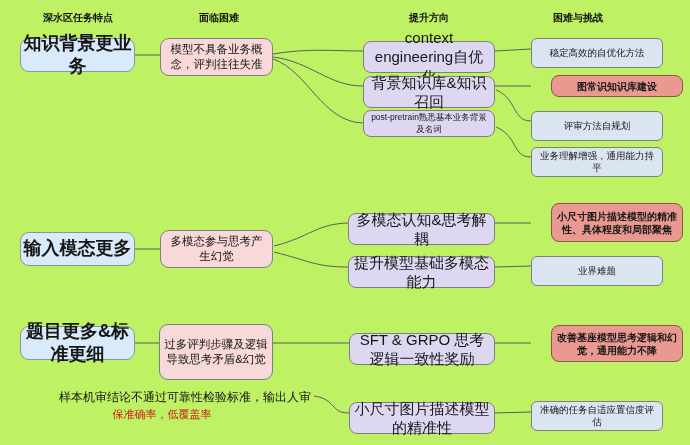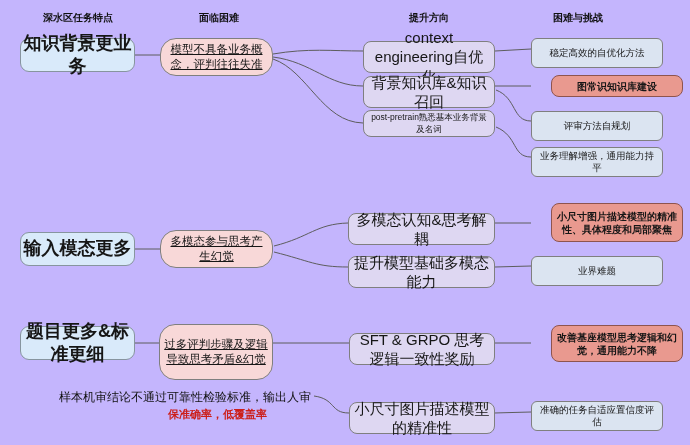--- a/index.html
+++ b/index.html
@@ -1,52 +1,52 @@
 <!DOCTYPE html>
 <html style="--feature_fill: #d9eafa; --difficulty_fill: #f8d8d8; --direction_fill: #ded7f2; --challenge_fill: #dbe4f1; --hot_fill: #e9998f; --accent_red: #cc1f1a;"><head>
 <meta charset="utf-8">
 <style>
   html,body{margin:0;padding:0;background:#fff;}
   .canvas{
-    position:relative;width:690px;height:445px;background:#c4b5fd;overflow:hidden;
+    position:relative;width:690px;height:445px;background:#bef264;overflow:hidden;
     font-family:"Liberation Sans","DejaVu Sans",sans-serif;color:#161616;
   }
   .connectors{position:absolute;left:0;top:0;width:690px;height:445px;}
   .connectors path{fill:none;stroke:#5d5d5d;stroke-width:1;}
   .hdr{
     position:absolute;transform:translateX(-50%);font-size:10px;font-weight:bold;
     white-space:nowrap;color:#111;
   }
   .node{
     position:absolute;box-sizing:border-box;display:flex;align-items:center;justify-content:center;
     text-align:center;border:1px solid #7f7f7f;line-height:1.3;background:#fff;
   }
   .feature{
     background:var(--feature_fill,#d9eafa);border-radius:9px;font-weight:bold;font-size:18px;
     border-color:#87959f;
   }
   .difficulty{
-    background:var(--difficulty_fill,#f8d8d8);border-radius:16px;font-size:11.5px;padding:18px 4px;text-decoration:underline;
+    background:var(--difficulty_fill,#f8d8d8);border-radius:9px;font-size:11.5px;padding:18px 4px;
   }
   .direction{
     background:var(--direction_fill,#ded7f2);border-radius:8px;font-size:15px;padding:15px 4px;
   }
   .direction.sm{font-size:8.5px;padding:1px 7px;}
   .challenge{
     background:var(--challenge_fill,#dbe4f1);border-radius:6px;font-size:9.5px;padding:14px 4px;
   }
   .hot{
     background:var(--hot_fill,#e9998f);border-radius:8px;font-weight:bold;font-size:10px;
     border-color:#8e544e;padding:1px 4px;margin-left:20px;
   }
   .note{
     position:absolute;font-size:12px;text-align:center;white-space:nowrap;color:#111;
   }
   .note-sub{
-    position:absolute;font-size:11px;font-weight:bold;text-align:right;white-space:nowrap;
+    position:absolute;font-size:11px;font-weight:normal;text-align:center;white-space:nowrap;
     color:var(--accent_red,#cc1f1a);
   }
 </style>
 </head>
 <body>
 
 <div class="canvas">
 
   <svg class="connectors" viewBox="0 0 690 445">
 

